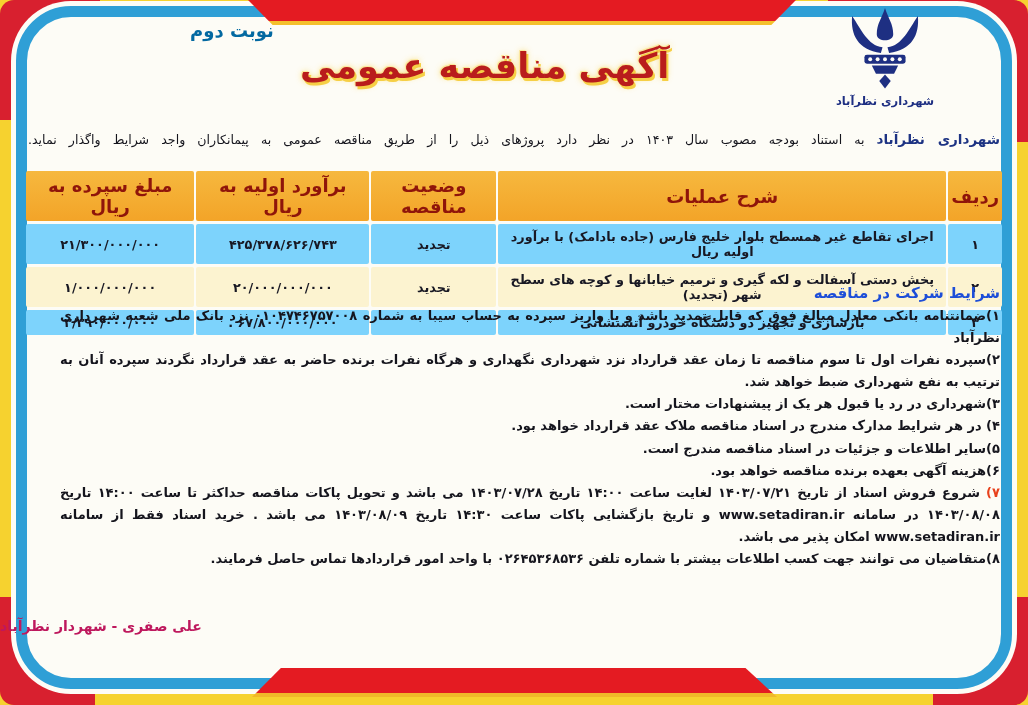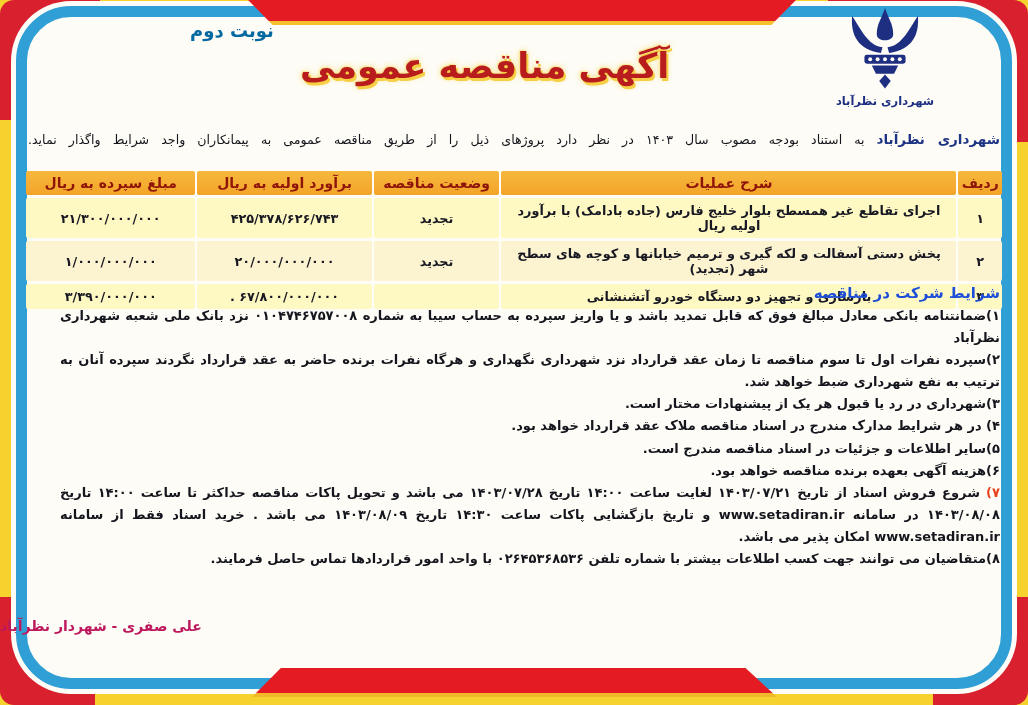--- a/index.html
+++ b/index.html
@@ -33,24 +33,24 @@
   .notice-title{position:absolute;top:46px;left:300px;white-space:nowrap;
     font-size:35px;font-weight:bold;color:#b91c1c;letter-spacing:1px;
     text-shadow:2px 3px 0 #f6cf45,-1px -1px 0 #fbe79a,0 0 6px rgba(250,210,70,.8);}
   .intro{position:absolute;top:129px;right:28px;left:28px;direction:rtl;
     font-size:12.6px;color:#14141c;text-align:justify;text-align-last:justify;line-height:1.55;}
   .intro .org{font-weight:bold;color:#1d3383;font-size:13.5px;}
   
   .tender-table{position:absolute;top:168px;right:24px;left:24px;direction:rtl;
     border-collapse:separate;border-spacing:2px 3px;width:calc(100% - 48px);}
   .tender-table th{background:linear-gradient(#f6b83e,#f3a428);color:#8f150a;
-    font-size:14px;font-weight:bold;padding:4px 3px;border-radius:2px;}
+    font-size:18px;font-weight:bold;padding:4px 3px;border-radius:2px;}
   .tender-table td{font-size:12.8px;font-weight:bold;color:#181823;text-align:center;
     padding:5px 4px;border-radius:2px;}
-  .row-blue td{background:#fef9c3;}
+  .row-blue td{background:#7dd3fc;}
   .row-cream td{background:#fcf3d0;}
   .col-no{width:4.5%;} .col-desc{width:47%;} .col-status{width:13%;}
   .col-est{width:18%;} .col-dep{width:17.5%;}
   
   .conds{position:absolute;top:284px;right:28px;left:28px;direction:rtl;color:#15151d;}
   .conds-heading{color:#1d4ed8;font-weight:bold;font-size:15px;margin-bottom:3px;}
   .cond-item{font-size:13px;font-weight:bold;line-height:1.7;text-align:justify;padding-left:32px;}
   .cond-item .no{font-weight:bold;}
   .cond-item .no.red{color:#e8411c;}
   .rounds-line{font-size:13px;font-weight:bold;margin-top:3px;}

